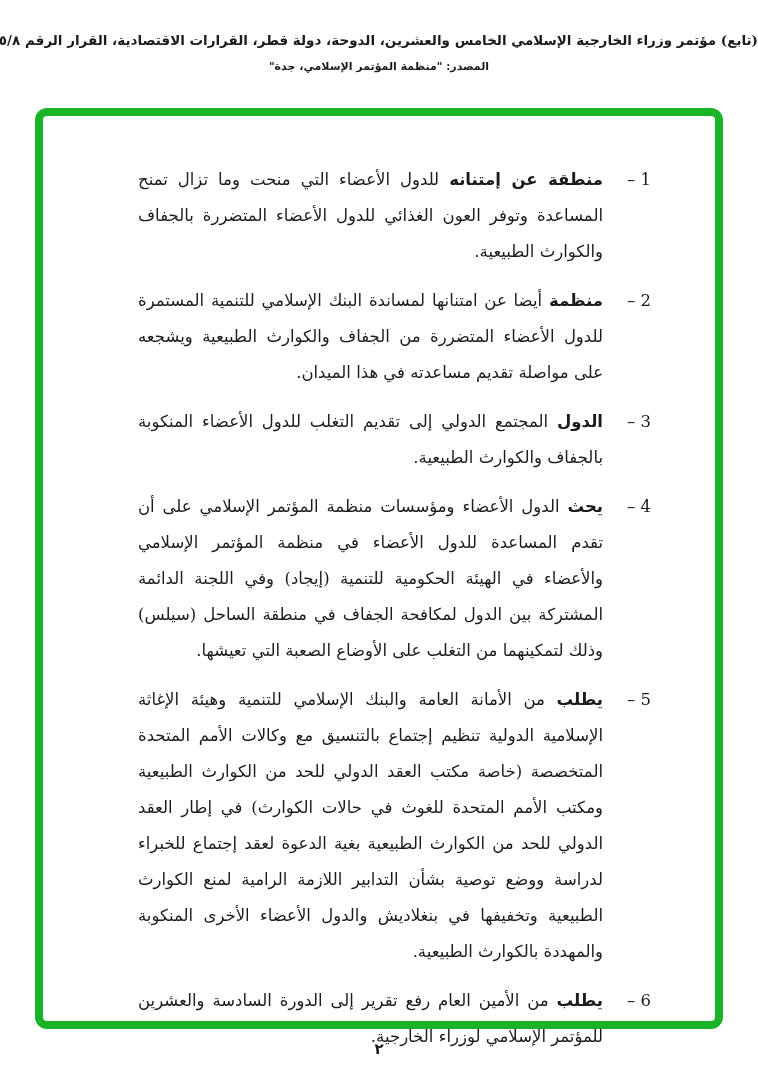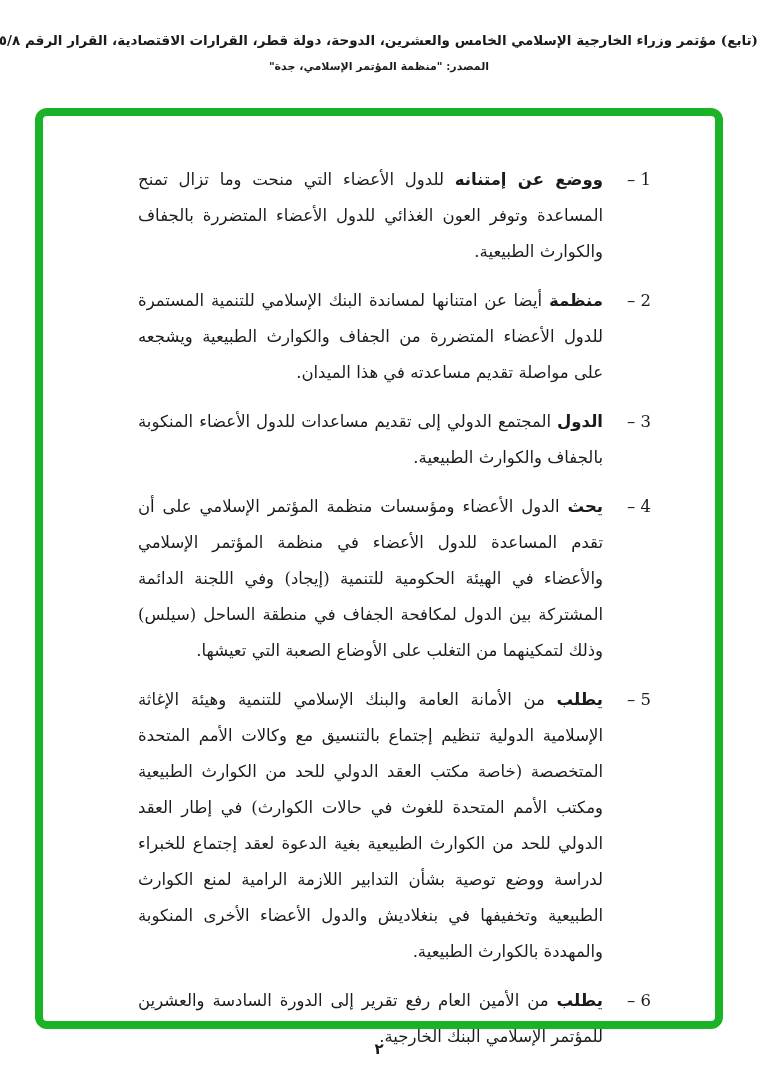--- a/index.html
+++ b/index.html
@@ -86,51 +86,51 @@
 
   <div class="header">
     <div class="header-line1">(تابع) مؤتمر وزراء الخارجية الإسلامي الخامس والعشرين، الدوحة، دولة قطر، القرارات الاقتصادية، القرار الرقم ٢٥/٨-أق</div>
     <div class="header-line2">المصدر:  "منظمة المؤتمر الإسلامي، جدة"</div>
   </div>
 
   <div class="green-frame">
 
     <div class="item">
       <span class="num">1 –</span>
-      <span class="text"><span class="lead">ووضع عن إمتنانه</span>
+      <span class="text"><span class="lead">منطقة عن إمتنانه</span>
         <span>للدول الأعضاء التي منحت وما تزال تمنح المساعدة وتوفر العون الغذائي للدول الأعضاء المتضررة بالجفاف والكوارث الطبيعية.</span></span>
     </div>
 
     <div class="item">
       <span class="num">2 –</span>
       <span class="text"><span class="lead">منظمة</span>
         <span>أيضا عن امتنانها لمساندة البنك الإسلامي للتنمية المستمرة للدول الأعضاء المتضررة من الجفاف والكوارث الطبيعية ويشجعه على مواصلة تقديم مساعدته في هذا الميدان.</span></span>
     </div>
 
     <div class="item">
       <span class="num">3 –</span>
       <span class="text"><span class="lead">الدول</span>
-        <span>المجتمع الدولي إلى تقديم مساعدات للدول الأعضاء المنكوبة بالجفاف والكوارث الطبيعية.</span></span>
+        <span>المجتمع الدولي إلى تقديم التغلب للدول الأعضاء المنكوبة بالجفاف والكوارث الطبيعية.</span></span>
     </div>
 
     <div class="item">
       <span class="num">4 –</span>
       <span class="text"><span class="lead">يحث</span>
         <span>الدول الأعضاء ومؤسسات منظمة المؤتمر الإسلامي على أن تقدم المساعدة للدول الأعضاء في منظمة المؤتمر الإسلامي والأعضاء في الهيئة الحكومية للتنمية (إيجاد) وفي اللجنة الدائمة المشتركة بين الدول لمكافحة الجفاف في منطقة الساحل (سيلس) وذلك لتمكينهما من التغلب على الأوضاع الصعبة التي تعيشها.</span></span>
     </div>
 
     <div class="item">
       <span class="num">5 –</span>
       <span class="text"><span class="lead">يطلب</span>
         <span>من الأمانة العامة والبنك الإسلامي للتنمية وهيئة الإغاثة الإسلامية الدولية تنظيم إجتماع بالتنسيق مع وكالات الأمم المتحدة المتخصصة (خاصة مكتب العقد الدولي للحد من الكوارث الطبيعية ومكتب الأمم المتحدة للغوث في حالات الكوارث) في إطار العقد الدولي للحد من الكوارث الطبيعية بغية الدعوة لعقد إجتماع للخبراء لدراسة ووضع توصية بشأن التدابير اللازمة الرامية لمنع الكوارث الطبيعية وتخفيفها في بنغلاديش والدول الأعضاء الأخرى المنكوبة والمهددة بالكوارث الطبيعية.</span></span>
     </div>
 
     <div class="item">
       <span class="num">6 –</span>
       <span class="text"><span class="lead">يطلب</span>
-        <span>من الأمين العام رفع تقرير إلى الدورة السادسة والعشرين للمؤتمر الإسلامي البنك الخارجية.</span></span>
+        <span>من الأمين العام رفع تقرير إلى الدورة السادسة والعشرين للمؤتمر الإسلامي لوزراء الخارجية.</span></span>
     </div>
 
   </div>
 
   <div class="page-number">٢</div>
 
 </div>
 
 </body></html>

